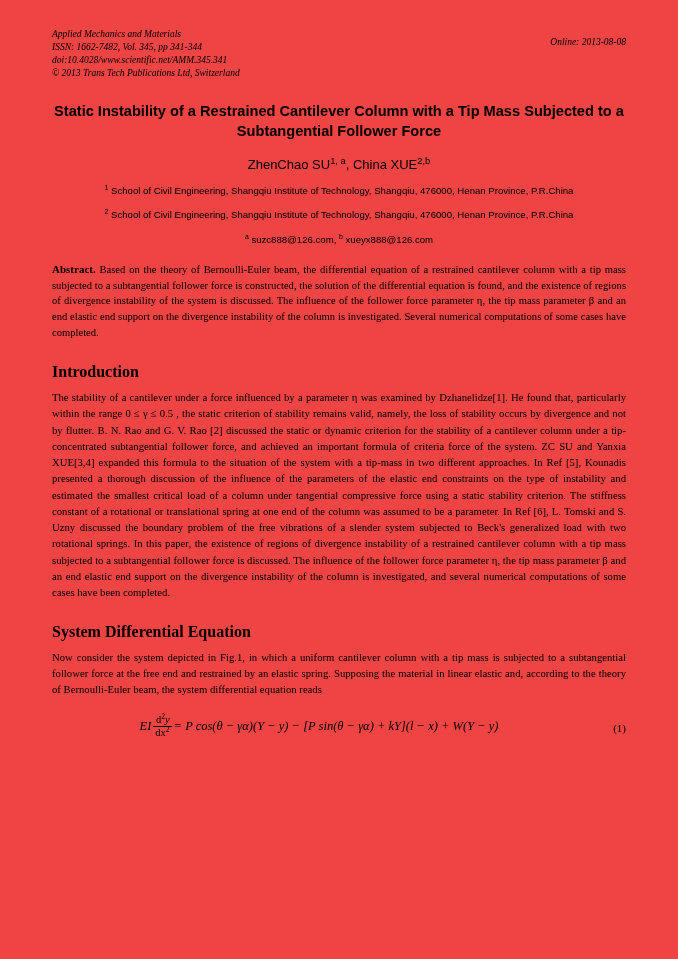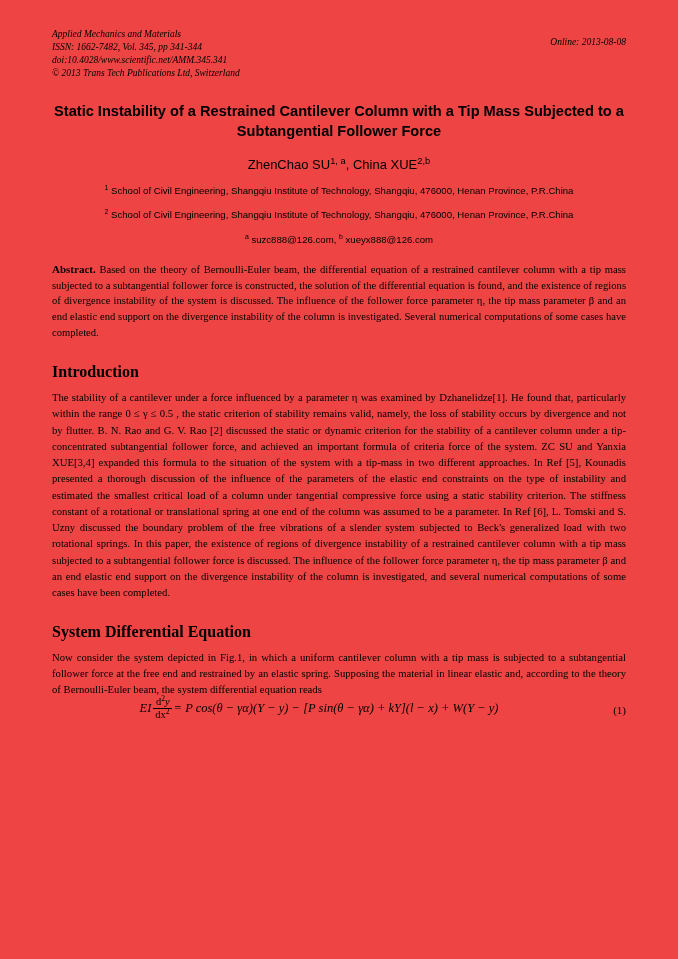--- a/index.html
+++ b/index.html
@@ -104,20 +104,21 @@
     line-height: 1.52;
     margin: 0;
   }
 
   i.math { font-style: italic; font-family: "Liberation Serif", serif; }
 
   
   .equation-row {
     display: flex;
     align-items: center;
+    margin-top: 18px;
     font-size: 12px;
   }
   .eq-body {
     flex: 1;
     text-align: center;
     font-family: "Liberation Serif", serif;
     font-size: 12.5px;
     white-space: nowrap;
   }
   .eq-num {

